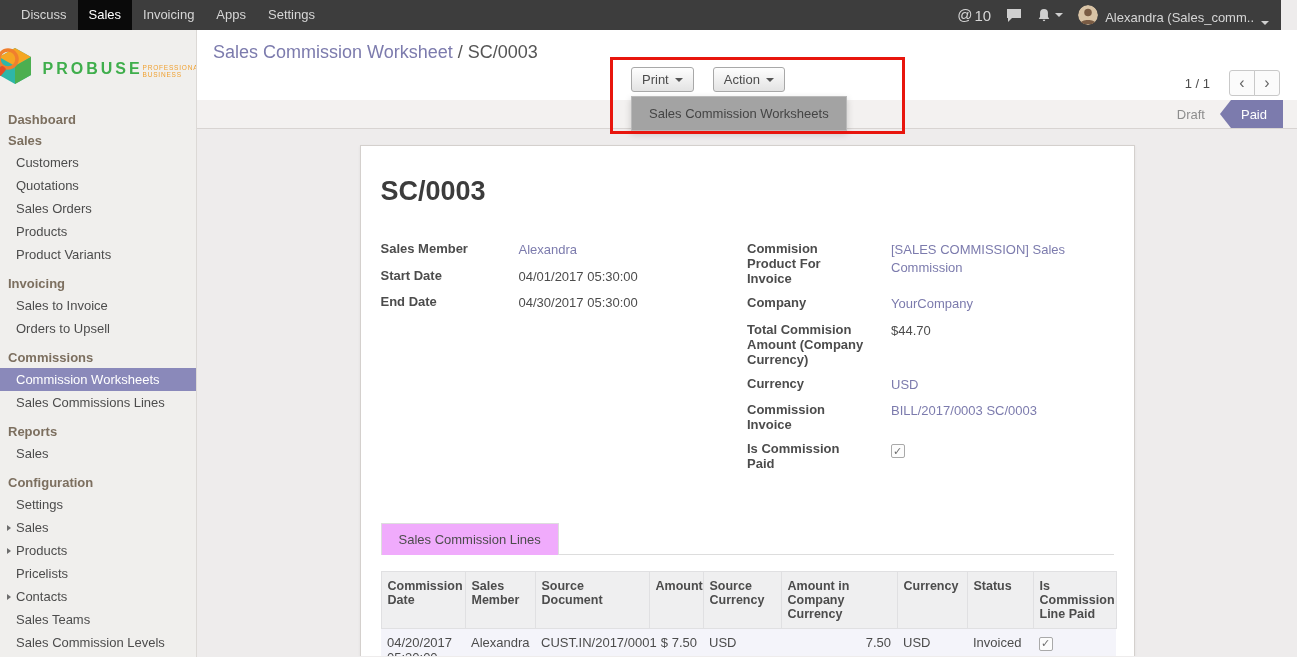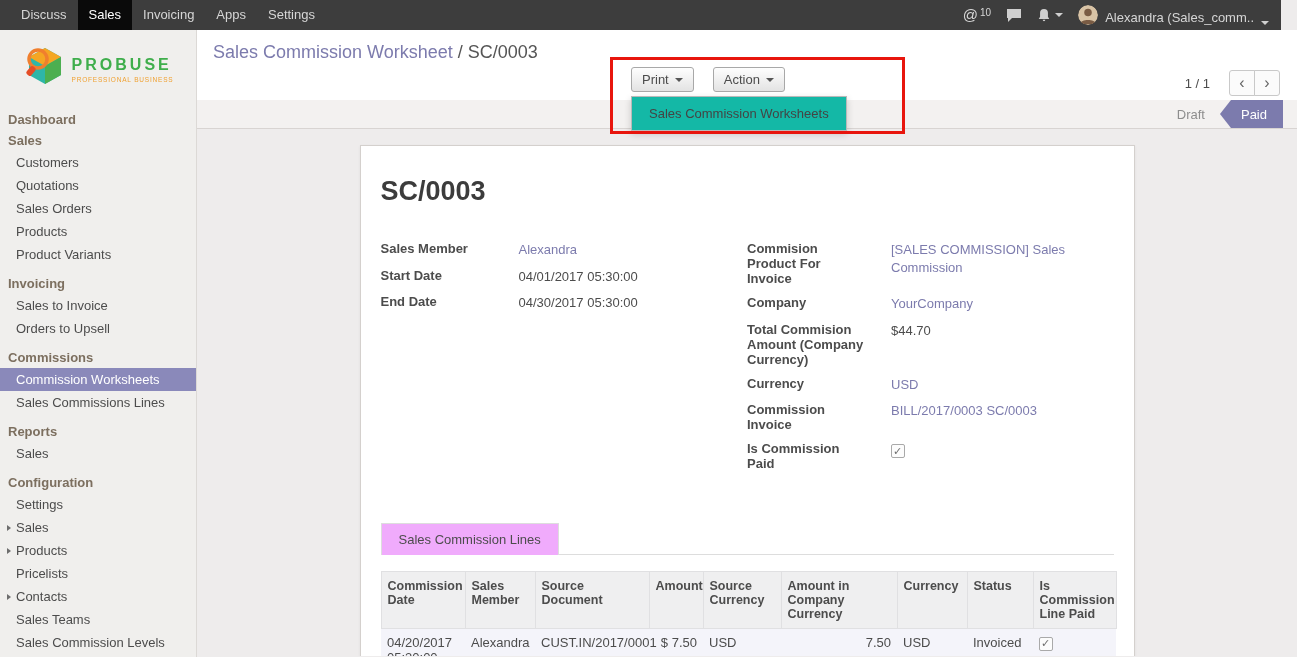--- a/index.html
+++ b/index.html
@@ -13,33 +13,33 @@
 
   
   .topbar { position:absolute; top:0; left:0; right:16px; height:30px; background:#3d3d3d;
             display:flex; align-items:center; color:#d6d6d6; z-index:10; }
   .topbar-menus { display:flex; height:100%; padding-left:10px; }
   .topbar-menu { padding:0 11px; line-height:30px; cursor:pointer; }
   .topbar-menu.active { background:#0a0a0a; color:#fff; }
   .topbar-right { margin-left:auto; display:flex; align-items:center; gap:15px; padding-right:12px; }
   .mention { display:flex; align-items:flex-start; gap:2px; cursor:pointer; }
   .at-glyph { font-size:15px; line-height:18px; }
-  .mention-count { font-size:10px; margin-top:1px; }
+  .mention-count { font-size:15px; margin-top:1px; }
   .tb-icon { display:flex; align-items:center; gap:4px; cursor:pointer; }
   .tb-icon svg { display:block; }
   .caret-down { width:0; height:0; border-left:4px solid transparent; border-right:4px solid transparent;
                 border-top:4px solid #cfcfcf; display:inline-block; }
   .user { display:flex; align-items:flex-end; gap:7px; cursor:pointer; }
   .avatar { width:20px; height:20px; border-radius:50%; overflow:hidden; flex:none; }
 
   
   .sidebar { position:absolute; top:30px; bottom:0; left:0; width:197px;
              background:#f0efed; border-right:1px solid #dcd9d6; overflow:hidden; }
   .logo { display:flex; align-items:center; justify-content:center; gap:5px; padding:14px 4px 12px; }
-  .logo-texts { display:flex; flex-direction:column; }
+  .logo-texts { display:flex; flex-direction:row; }
   .logo-title { color:#3fae4c; font-weight:bold; font-size:16px; letter-spacing:3px; line-height:1; }
   .logo-sub { color:#f0a131; font-size:6.5px; letter-spacing:0.8px; margin-top:3px; }
   .nav { padding-top:2px; }
   .nav-heading { font-weight:bold; color:#7c6f5f; padding:3px 8px; margin-top:7px; cursor:default; }
   .nav-heading.toplink { margin-top:0; cursor:pointer; }
   .nav-item { padding:4px 8px 4px 16px; color:#4c4c4c; cursor:pointer; position:relative; }
   .nav-item.selected { background:#8a89ba; color:#fff; }
   .subarrow { position:absolute; left:7px; top:9px; width:0; height:0;
               border-top:3.5px solid transparent; border-bottom:3.5px solid transparent;
               border-left:4.5px solid #6d6d6d; }
@@ -59,21 +59,21 @@
                display:flex; align-items:center; justify-content:center; font-size:16px; color:#666; cursor:pointer; }
   .pager-btn.prev { border-radius:3px 0 0 3px; }
   .pager-btn.next { border-radius:0 3px 3px 0; margin-left:-1px; }
 
   .status-strip { height:29px; background:#f3f1f0; border-bottom:1px solid #d8d4d2; position:relative; }
   .statusbar { position:absolute; right:14px; top:0; bottom:0; display:flex; }
   .status { display:flex; align-items:center; padding:0 15px; color:#8d8d8d; cursor:pointer; }
   .status.active { background:#7c7bad; color:#fff; padding:0 16px 0 21px;
                    clip-path:polygon(11px 0,100% 0,100% 100%,11px 100%,0 50%); }
 
-  .dropdown { position:absolute; left:434px; top:66px; min-width:206px; background:#14b8a6;
+  .dropdown { position:absolute; left:434px; top:66px; min-width:206px; background:#a3a3a3;
               border:1px solid #b9b9b9; box-shadow:0 3px 7px rgba(0,0,0,.18); z-index:30; padding:3px 0; }
   .dropdown-item { padding:6px 17px; color:#444; cursor:pointer; white-space:nowrap; }
 
   .content { height:527px; overflow:hidden; }
   .sheet { width:775px; margin:16px auto 0; background:#fff; border:1px solid #d4d0cd;
            box-shadow:0 1px 3px rgba(0,0,0,.06); padding:30px 20px 20px; min-height:545px; }
   .sheet-title { font-size:27px; font-weight:bold; color:#3c3c3c; margin-bottom:34px; }
 
   .o-groups { display:flex; }
   .o-col { width:50%; }

